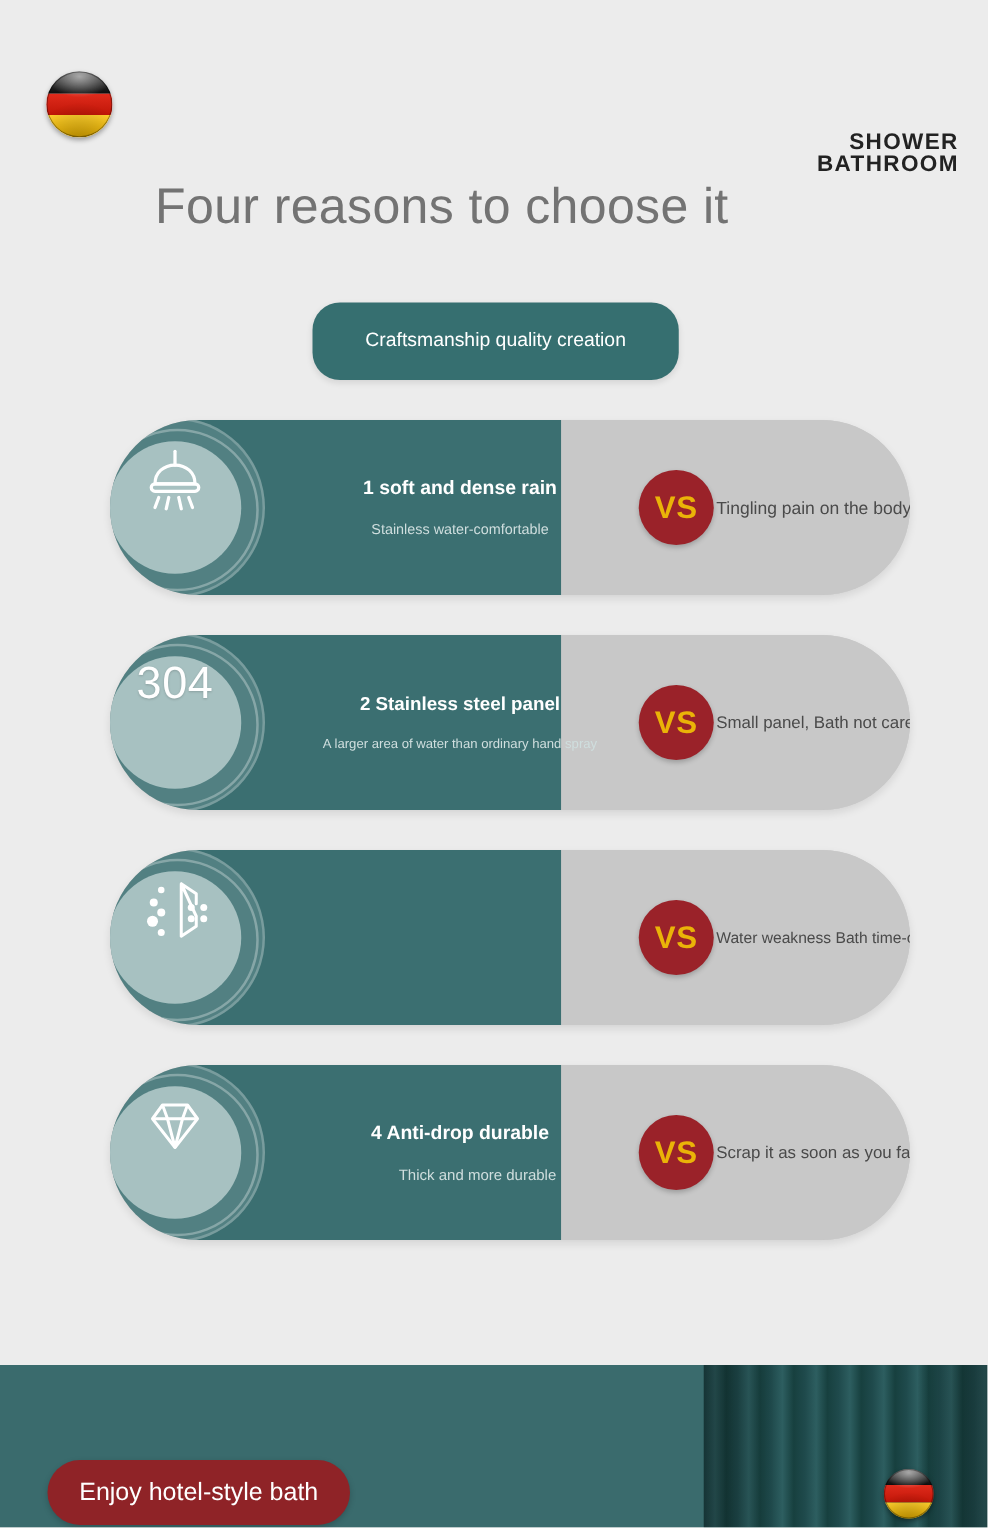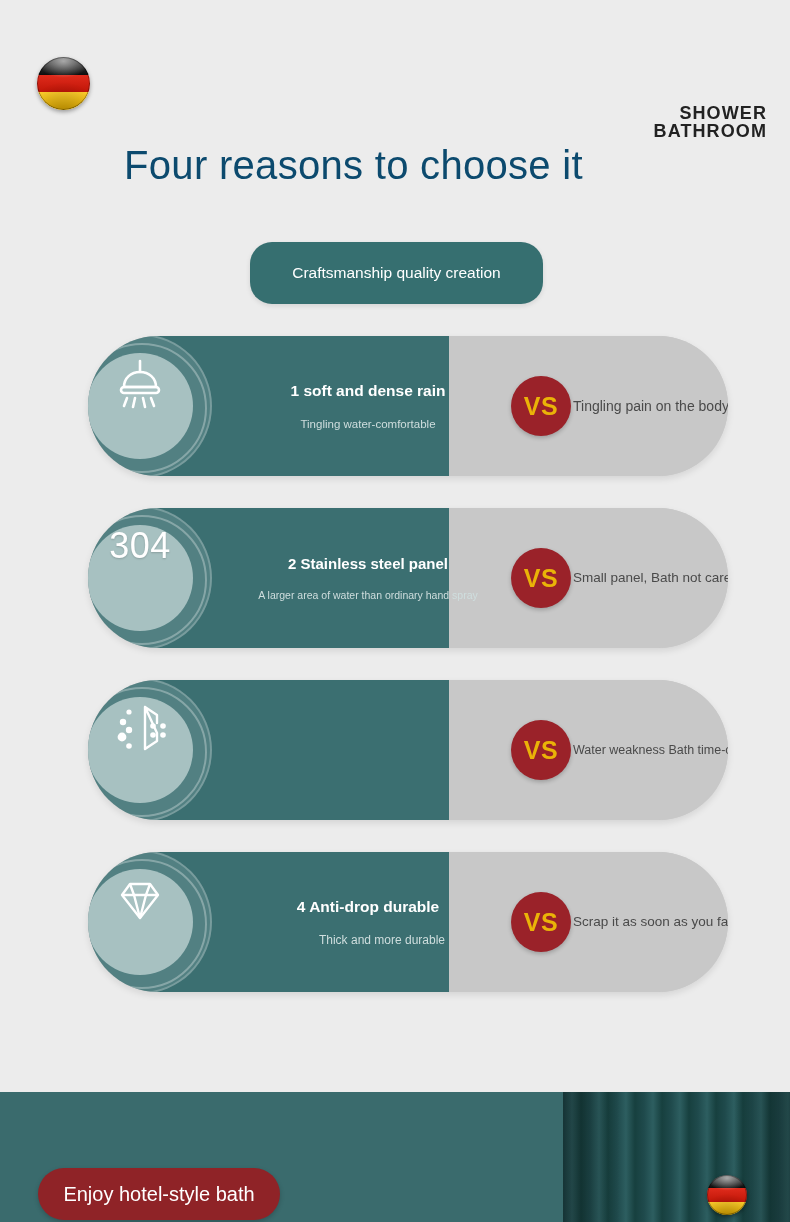--- a/index.html
+++ b/index.html
@@ -42,21 +42,21 @@
     line-height:18px;
     color:#222;
     margin-top:26px;
   }
 
   .page-title {
     position:absolute; left:0; top:143px; width:707px;
     text-align:center;
     font-size:40px;
     font-weight:400;
-    color:#0c4a6e;
+    color:#737373;
     letter-spacing:.3px;
   }
 
   .sub-pill {
     position:absolute; left:250px; top:242px;
     width:293px; height:62px;
     background:#366f70;
     border-radius:22px;
     color:#fff;
     font-size:15.5px;
@@ -218,21 +218,21 @@
             <line x1="18" y1="45" x2="15" y2="53"></line>
             <line x1="26" y1="45" x2="24" y2="54"></line>
             <line x1="34" y1="45" x2="36" y2="54"></line>
             <line x1="42" y1="45" x2="45" y2="53"></line>
           </svg>
         </div>
       </div>
 
       <div class="pro-text">
         <div class="pro-title">1 soft and dense rain</div>
-        <div class="pro-sub">Tingling water-comfortable</div>
+        <div class="pro-sub">Stainless water-comfortable</div>
       </div>
 
       <div class="vs-badge">VS</div>
       <div class="con-text">Tingling pain on the body</div>
     </div>
 
     <div class="card r2">
       <div class="teal-half"></div>
       <div class="gray-half"></div>
 

